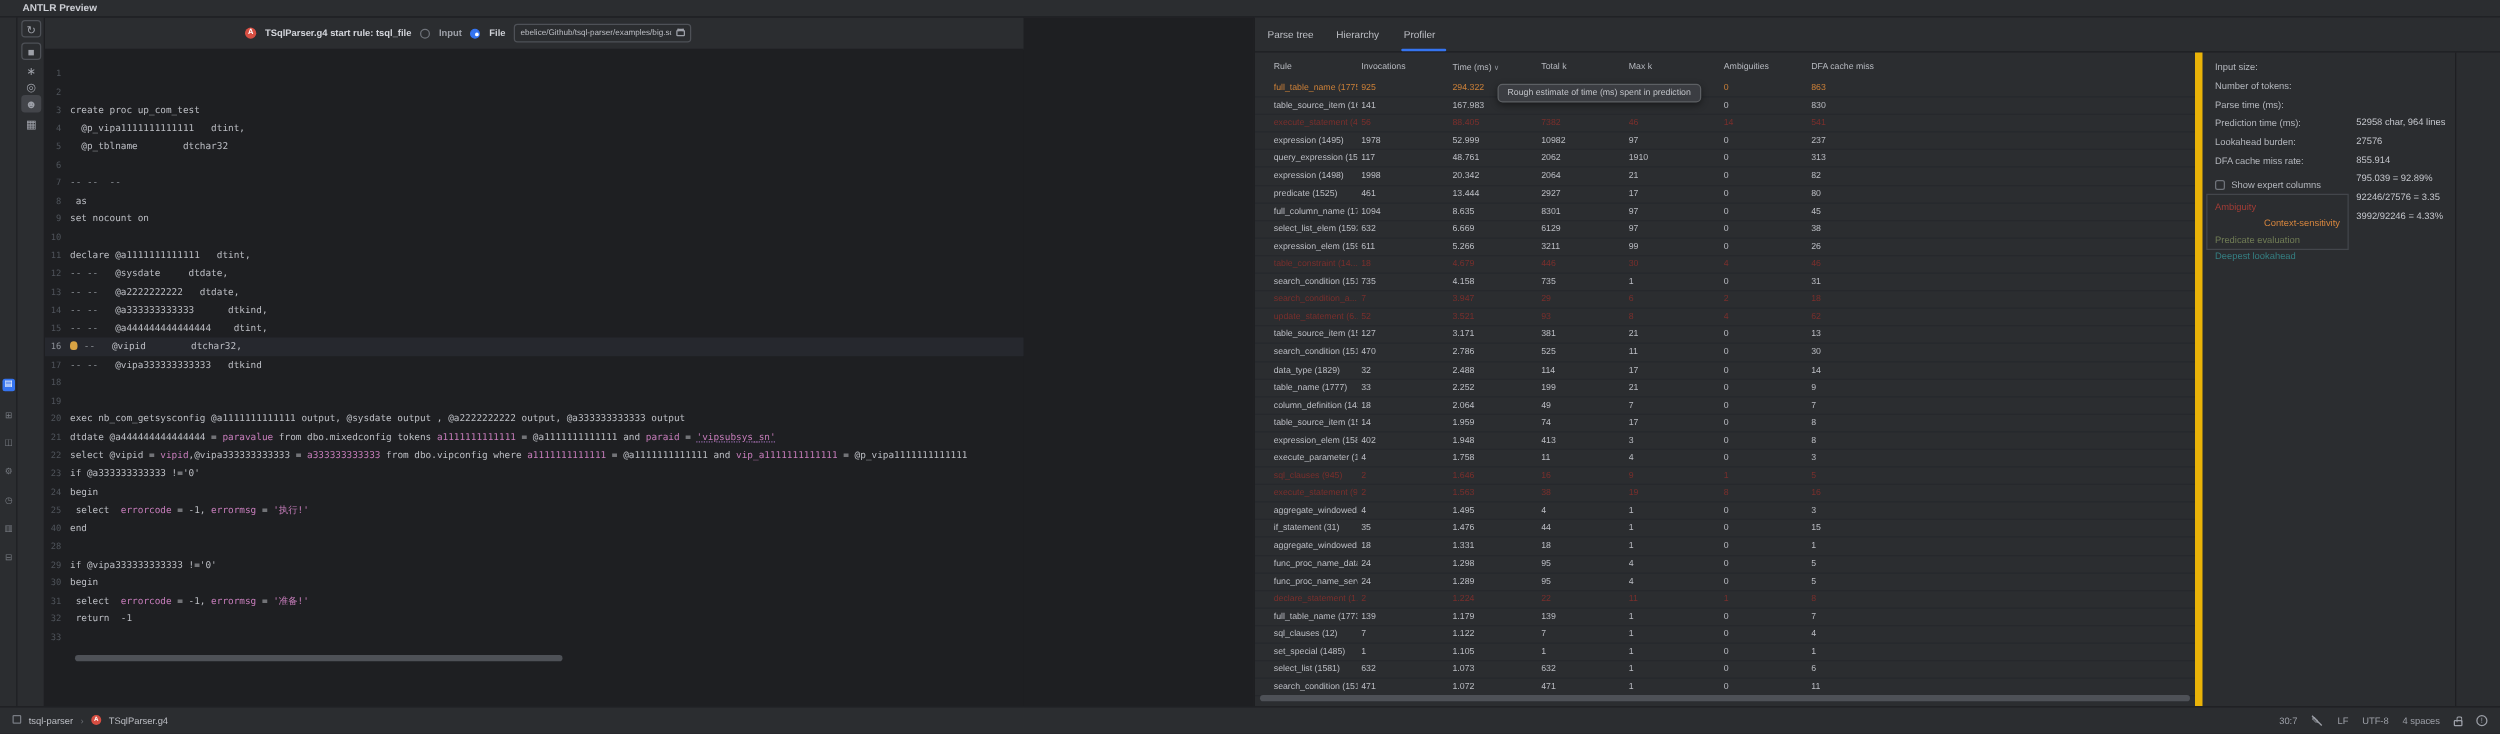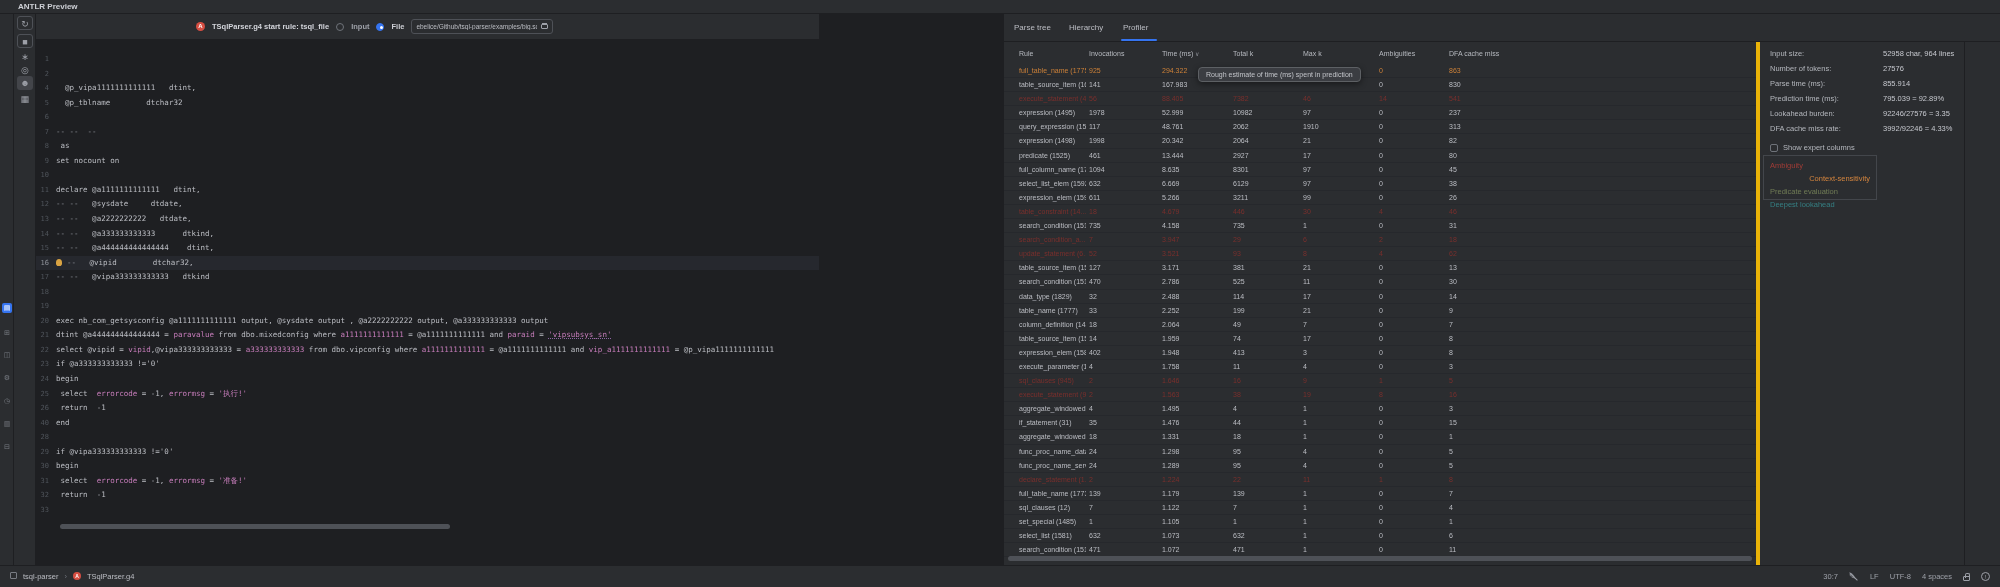--- a/index.html
+++ b/index.html
@@ -79,25 +79,25 @@
   .trow { position:relative; height:14.1px; border-bottom:1px solid #26282c; }
   .tc { position:absolute; top:0; line-height:13.5px; white-space:nowrap; overflow:hidden; color:#bcbec4; }
   .c0 { left:15px;  width:67px; } .c1 { left:85px;  width:70px; } .c2 { left:158px; width:68px; }
   .c3 { left:229px; width:67px; } .c4 { left:299px; width:73px; } .c5 { left:375px; width:67px; }
   .c6 { left:445px; width:90px; }
   .r-orange .tc { color:#cc8038; }
   .r-red .tc { color:#7a2f2c; }
   #tscroll { position:absolute; left:4px; top:514px; width:744px; height:5px; background:#4e5157; border-radius:2.5px; }
 
   #infopanel { position:absolute; left:752px; top:28px; width:211px; height:523px;
-    border-left:4px solid #eab308; font-size:7.5px; }
+    border-left:6px solid #eab308; font-size:7.5px; }
   #stats { padding-top:4px; }
   .stat { position:relative; height:15px; line-height:15px; }
   .slabel { position:absolute; left:10px; color:#b4b7bd; white-space:nowrap; }
-  .svalue { position:absolute; left:123px; color:#c6c8ce; white-space:nowrap; }
+  .svalue { position:absolute; left:123px; color:#c6c8ce; white-space:nowrap;margin-top:44px; }
   .cbrow { margin-top:7px; padding-left:10px; display:flex; gap:5px; align-items:center; color:#b4b7bd; }
   .cbox { width:8px; height:8px; border:1px solid #6f737a; border-radius:2px; flex:0 0 auto; }
   #legend { position:absolute; left:3px; top:113px; width:114px; height:45px;
     border:1px solid #43464b; padding:3px 6px; font-size:7.5px; }
   .litem { height:13px; line-height:13px; white-space:nowrap; }
   #rightstrip { position:absolute; left:960px; top:28px; width:37px; height:523px; border-left:1px solid #1e1f22; }
 
   
   #tooltip { position:absolute; left:1198px; top:67px; background:#3b3d42; border:1px solid #5d6064;
     border-radius:4px; padding:3px 7px; font-size:7px; color:#c2c4c9; white-space:nowrap;
@@ -158,43 +158,43 @@
     <span class="radio sel"></span>
     <span class="rlabel sel">File</span>
     <span class="filefield">
       <span class="fftext">ebelice/Github/tsql-parser/examples/big.sql</span>
       <span class="folder"></span>
     </span>
   </div>
   <div id="codelines">
       <div class="cl"><span class="ln">1</span></div>
       <div class="cl"><span class="ln">2</span></div>
+      <div class="cl"><span class="ln">3</span><span class="s-c">create proc up_com_test</span></div>
       <div class="cl"><span class="ln">4</span><span class="s-c">  @p_vipa1111111111111   dtint,</span></div>
       <div class="cl"><span class="ln">5</span><span class="s-c">  @p_tblname        dtchar32</span></div>
       <div class="cl"><span class="ln">6</span></div>
       <div class="cl"><span class="ln">7</span><span class="s-d">-- --  --</span></div>
       <div class="cl"><span class="ln">8</span><span class="s-c"> as</span></div>
       <div class="cl"><span class="ln">9</span><span class="s-c">set nocount on</span></div>
       <div class="cl"><span class="ln">10</span></div>
       <div class="cl"><span class="ln">11</span><span class="s-c">declare @a1111111111111   dtint,</span></div>
       <div class="cl"><span class="ln">12</span><span class="s-d">-- -- </span><span class="s-c">  @sysdate     dtdate,</span></div>
       <div class="cl"><span class="ln">13</span><span class="s-d">-- -- </span><span class="s-c">  @a2222222222   dtdate,</span></div>
       <div class="cl"><span class="ln">14</span><span class="s-d">-- -- </span><span class="s-c">  @a333333333333      dtkind,</span></div>
       <div class="cl"><span class="ln">15</span><span class="s-d">-- -- </span><span class="s-c">  @a444444444444444    dtint,</span></div>
       <div class="cl hl"><span class="ln">16</span><span class="bulb"></span><span class="s-d">-- </span><span class="s-c">  @vipid        dtchar32,</span></div>
       <div class="cl"><span class="ln">17</span><span class="s-d">-- -- </span><span class="s-c">  @vipa333333333333   dtkind</span></div>
       <div class="cl"><span class="ln">18</span></div>
       <div class="cl"><span class="ln">19</span></div>
       <div class="cl"><span class="ln">20</span><span class="s-c">exec nb_com_getsysconfig @a1111111111111 output, @sysdate output , @a2222222222 output, @a333333333333 output</span></div>
-      <div class="cl"><span class="ln">21</span><span class="s-c">dtint @a444444444444444 = </span><span class="s-p">paravalue</span><span class="s-c"> from dbo.mixedconfig where </span><span class="s-p">a1111111111111</span><span class="s-c"> = @a1111111111111 and </span><span class="s-p">paraid</span><span class="s-c"> = </span><span class="s-pu">'vipsubsys_sn'</span></div>
+      <div class="cl"><span class="ln">21</span><span class="s-c">dtdate @a444444444444444 = </span><span class="s-p">paravalue</span><span class="s-c"> from dbo.mixedconfig tokens </span><span class="s-p">a1111111111111</span><span class="s-c"> = @a1111111111111 and </span><span class="s-p">paraid</span><span class="s-c"> = </span><span class="s-pu">'vipsubsys_sn'</span></div>
       <div class="cl"><span class="ln">22</span><span class="s-c">select @vipid = </span><span class="s-p">vipid</span><span class="s-c">,@vipa333333333333 = </span><span class="s-p">a333333333333</span><span class="s-c"> from dbo.vipconfig where </span><span class="s-p">a1111111111111</span><span class="s-c"> = @a1111111111111 and </span><span class="s-p">vip_a1111111111111</span><span class="s-c"> = @p_vipa1111111111111</span></div>
       <div class="cl"><span class="ln">23</span><span class="s-c">if @a333333333333 !='0'</span></div>
       <div class="cl"><span class="ln">24</span><span class="s-c">begin</span></div>
       <div class="cl"><span class="ln">25</span><span class="s-c"> select  </span><span class="s-p">errorcode</span><span class="s-c"> = -1, </span><span class="s-p">errormsg</span><span class="s-c"> = </span><span class="s-p">'执行!'</span></div>
-      <div class="cl"><span class="ln">26</span><span class="s-c"> return  -1</span></div>
       <div class="cl"><span class="ln">40</span><span class="s-c">end</span></div>
       <div class="cl"><span class="ln">28</span></div>
       <div class="cl"><span class="ln">29</span><span class="s-c">if @vipa333333333333 !='0'</span></div>
       <div class="cl"><span class="ln">30</span><span class="s-c">begin</span></div>
       <div class="cl"><span class="ln">31</span><span class="s-c"> select  </span><span class="s-p">errorcode</span><span class="s-c"> = -1, </span><span class="s-p">errormsg</span><span class="s-c"> = </span><span class="s-p">'准备!'</span></div>
       <div class="cl"><span class="ln">32</span><span class="s-c"> return  -1</span></div>
       <div class="cl"><span class="ln">33</span></div>
     </div>
   <div id="hscroll"></div>
   <div id="inspections">

